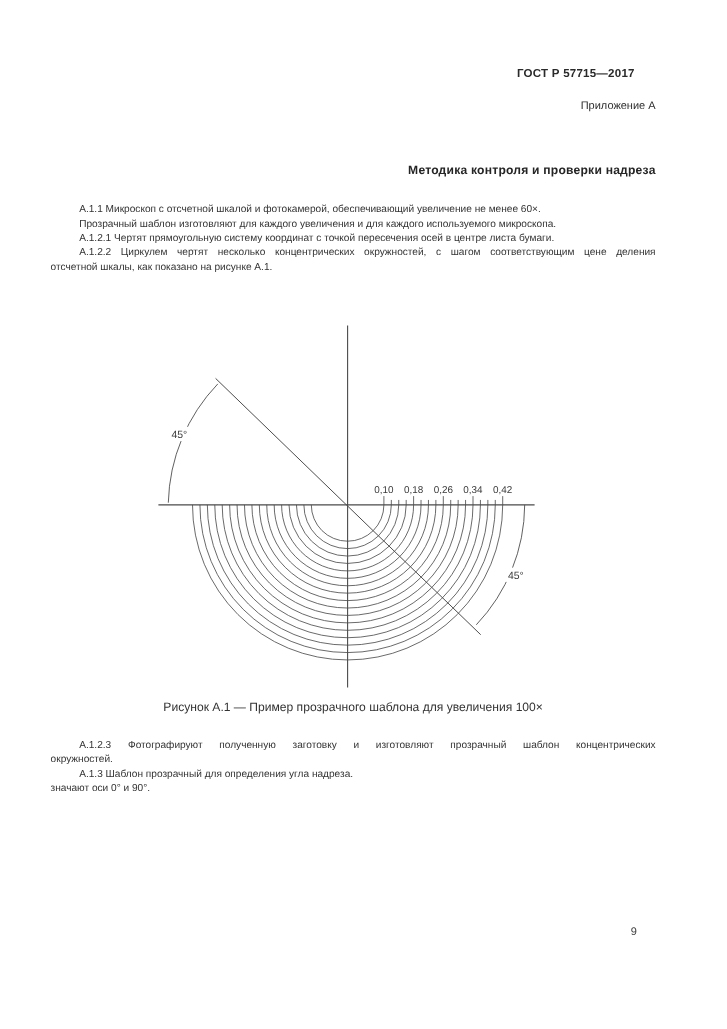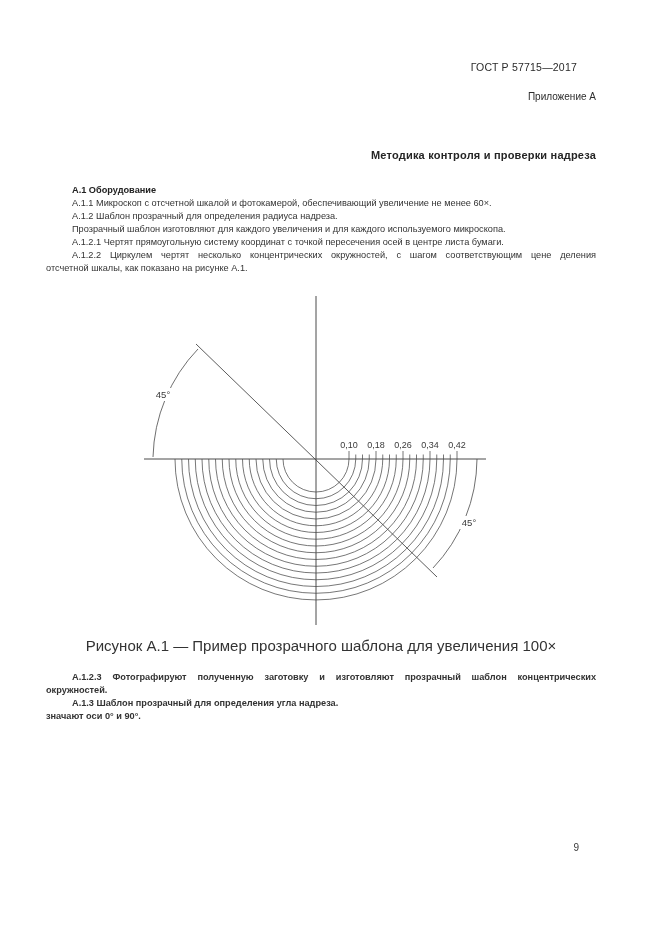--- a/index.html
+++ b/index.html
@@ -6,76 +6,74 @@
   .page{
     position:relative;
     width:661px;height:935px;
     background:#ffffff;
     font-family:"Liberation Sans",sans-serif;
     color:#2e2e2e;
     overflow:hidden;
   }
   .doc-header{
     position:absolute;top:61px;right:84px;
-    font-size:10.5px;font-weight:normal;letter-spacing:.2px;color:#2a2a2a;
+    font-size:10.5px;font-weight:bold;letter-spacing:.2px;color:#2a2a2a;
   }
   .appendix{
     position:absolute;top:91px;left:46px;width:550px;
     text-align:right;font-size:10px;line-height:12.5px;color:#2d2d2d;
   }
   .doc-title{
     position:absolute;top:149px;left:46px;width:550px;
     text-align:right;font-size:11px;font-weight:bold;letter-spacing:.2px;color:#252525;
   }
   .textblock{
     position:absolute;left:46px;width:550px;
     font-size:9.2px;line-height:13px;color:#333;
   }
   #block1{top:184px;}
-  #block2{top:671px;font-weight:bold;}
+  #block2{top:671px;}
   .ln{min-height:13px;}
   .ind{text-indent:26px;}
   .b{font-weight:bold;color:#222;}
   .jf{text-align:justify;text-align-last:justify;}
   .fig{position:absolute;left:130px;top:291px;width:370px;height:338px;}
   .fig line,.fig path{stroke:#4a4a4a;fill:none;}
   .axis{stroke:#3f3f3f;stroke-width:1;}
   .diag{stroke:#474747;stroke-width:0.9;}
   .dim{stroke:#4a4a4a;stroke-width:0.8;}
   .arrow{fill:#3d3d3d;stroke:none !important;}
   .circle-arc{stroke-width:0.75;}
   .tick{stroke-width:0.75;}
   .figtext{font-family:"Liberation Sans",sans-serif;font-size:9px;fill:#3a3a3a;stroke:none;}
   .ang{font-family:"Liberation Sans",sans-serif;font-size:9.5px;fill:#3a3a3a;text-anchor:middle;}
   .caption{
     position:absolute;top:637px;left:46px;width:550px;
-    text-align:center;font-size:15px;color:#333;
+    text-align:center;font-size:11px;color:#333;
   }
   .page-number{
     position:absolute;top:842px;right:82px;
     font-size:10px;color:#3a3a3a;
   }
 </style>
 </head>
 <body>
 
 <div class="page">
 
   <div class="doc-header">ГОСТ Р 57715—2017</div>
 
   <div class="appendix">
     <div>Приложение А</div>
   </div>
 
   <div class="doc-title">Методика контроля и проверки надреза</div>
 
   <div class="textblock" id="block1">
-    <div class="ln ind b">А.1 Оборудование</div>
     <div class="ln ind">А.1.1 Микроскоп с отсчетной шкалой и фотокамерой, обеспечивающий увеличение не менее 60×.</div>
-    <div class="ln ind">А.1.2 Шаблон прозрачный для определения радиуса надреза.</div>
     <div class="ln ind">Прозрачный шаблон изготовляют для каждого увеличения и для каждого используемого микроскопа.</div>
     <div class="ln ind">А.1.2.1 Чертят прямоугольную систему координат с точкой пересечения осей в центре листа бумаги.</div>
     <div class="ln ind jf">А.1.2.2 Циркулем чертят несколько концентрических окружностей, с шагом соответствующим цене деления</div>
     <div class="ln">отсчетной шкалы, как показано на рисунке А.1.</div>
   </div>
 
   <svg class="fig" id="template-figure" viewBox="0 0 370 338">
     <line class="axis" x1="186" y1="5" x2="186" y2="334"></line>
     <line class="axis" x1="14" y1="168" x2="356" y2="168"></line>
     <g id="fig-circles">

